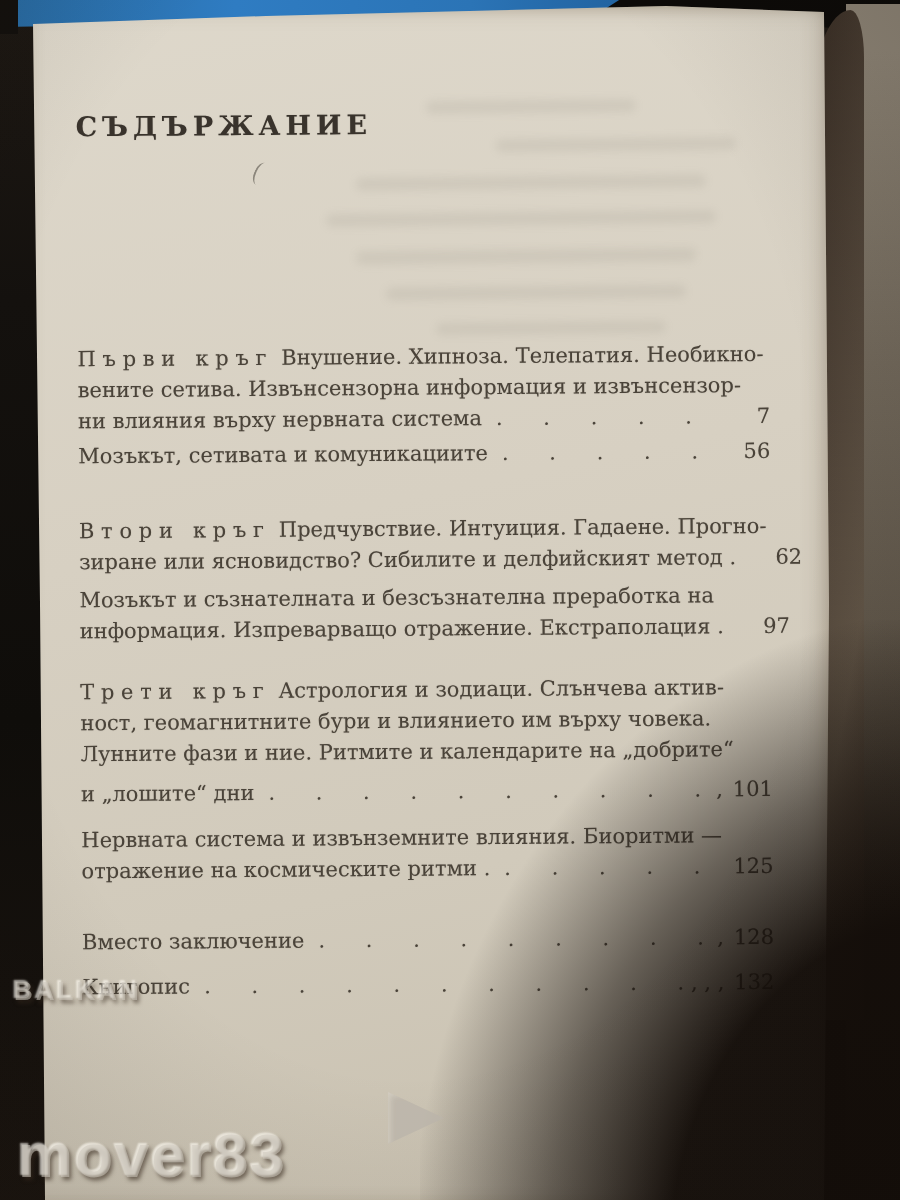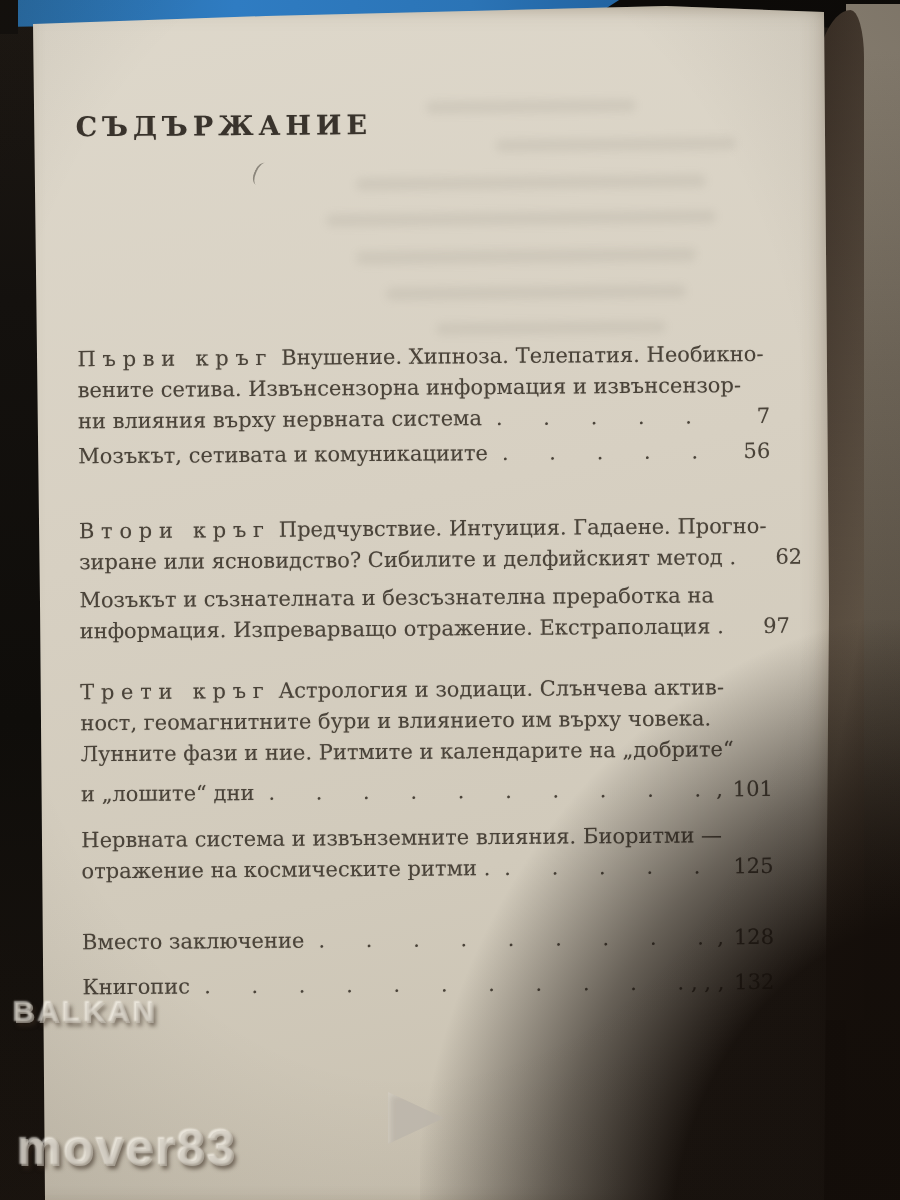--- a/index.html
+++ b/index.html
@@ -63,23 +63,23 @@
     background:radial-gradient(ellipse at 100% 100%,rgba(19,13,9,.97) 38%,rgba(19,13,9,.55) 54%,rgba(19,13,9,0) 72%);}
   .vignette{position:absolute;inset:0;pointer-events:none;
     background:radial-gradient(ellipse at 45% 42%,rgba(0,0,0,0) 58%,rgba(20,15,10,.14) 100%);}
 
   
   .wm{position:absolute;inset:0;pointer-events:none;
       font-family:"Liberation Sans","DejaVu Sans",sans-serif;font-weight:bold;
       color:rgba(206,200,189,.55);}
   .wm > div{position:absolute;
       text-shadow:-2px -2px 2px rgba(255,252,244,.65),2px 3px 4px rgba(55,42,30,.6);}
-  .wm-balkan{left:14px;top:996px;font-size:30px;letter-spacing:3px;}
+  .wm-balkan{left:14px;top:976px;font-size:26px;letter-spacing:3px;}
   .wm-auction{left:6px;top:1008px;font-size:102px;letter-spacing:2px;}
-  .wm-user{left:18px;top:1120px;font-size:50px;letter-spacing:2px;}
+  .wm-user{left:18px;top:1120px;font-size:62px;letter-spacing:2px;}
   .wm-arrow{position:absolute;left:388px;top:1092px;width:56px;height:52px;
       background:rgba(206,200,189,.55);
       clip-path:polygon(0 0,100% 50%,0 100%);
       filter:drop-shadow(2px 3px 3px rgba(55,42,30,.55)) drop-shadow(-1px -1px 1px rgba(255,252,244,.5));}
 </style>
 </head>
 <body>
 
 <div class="scene">
   <div class="backdrop"></div>

